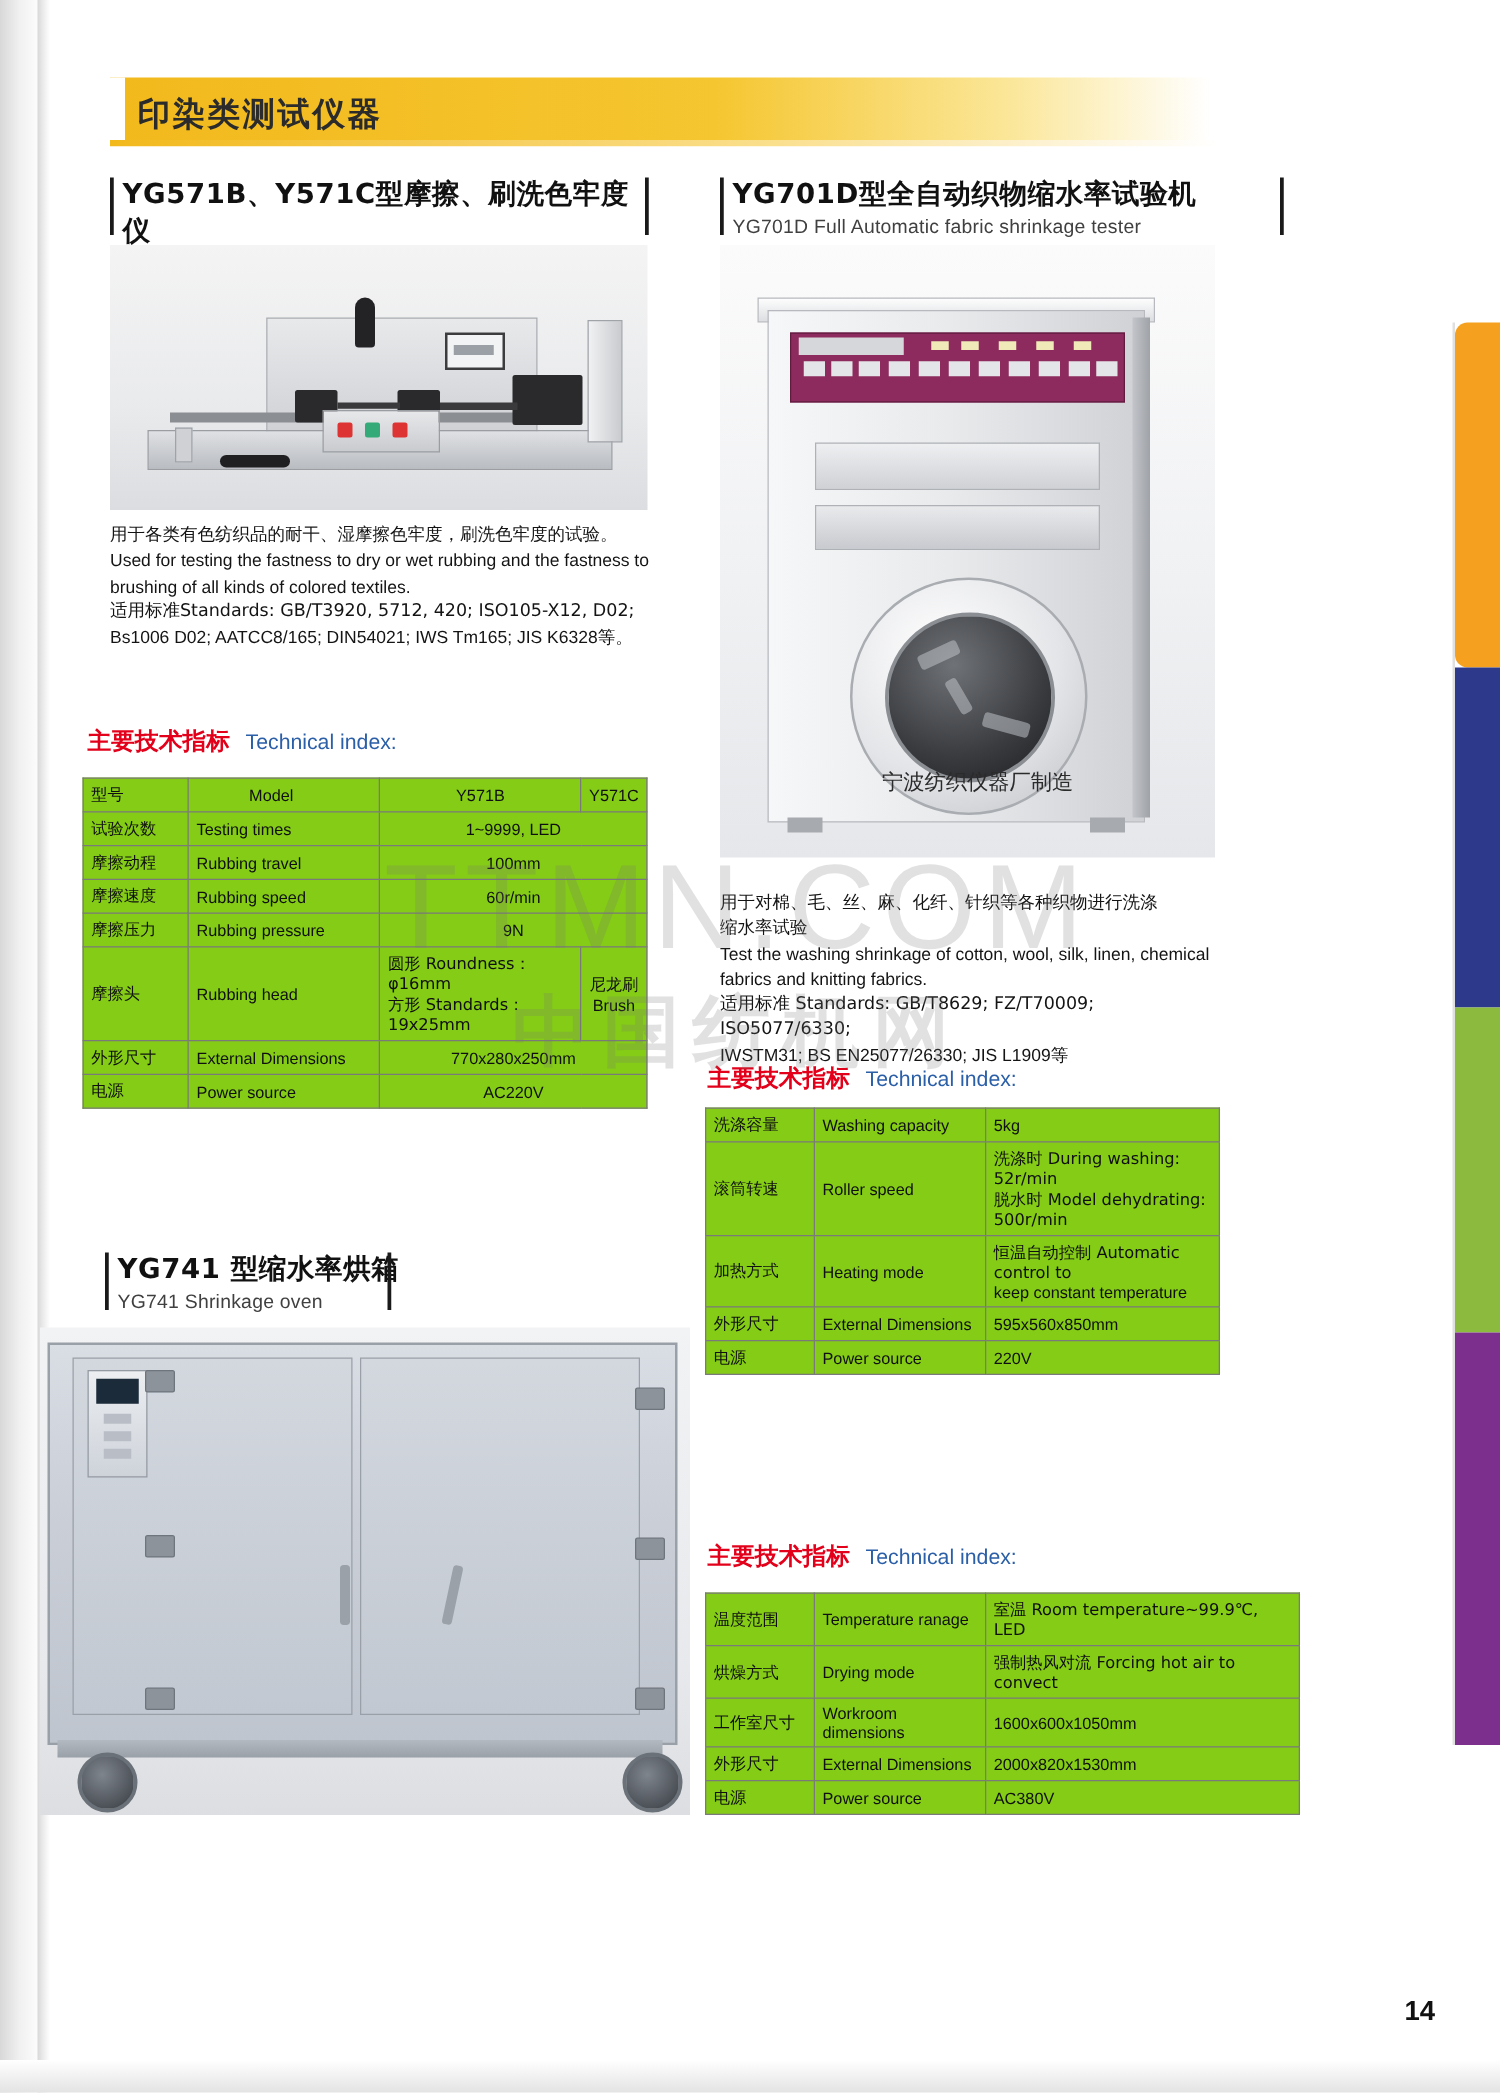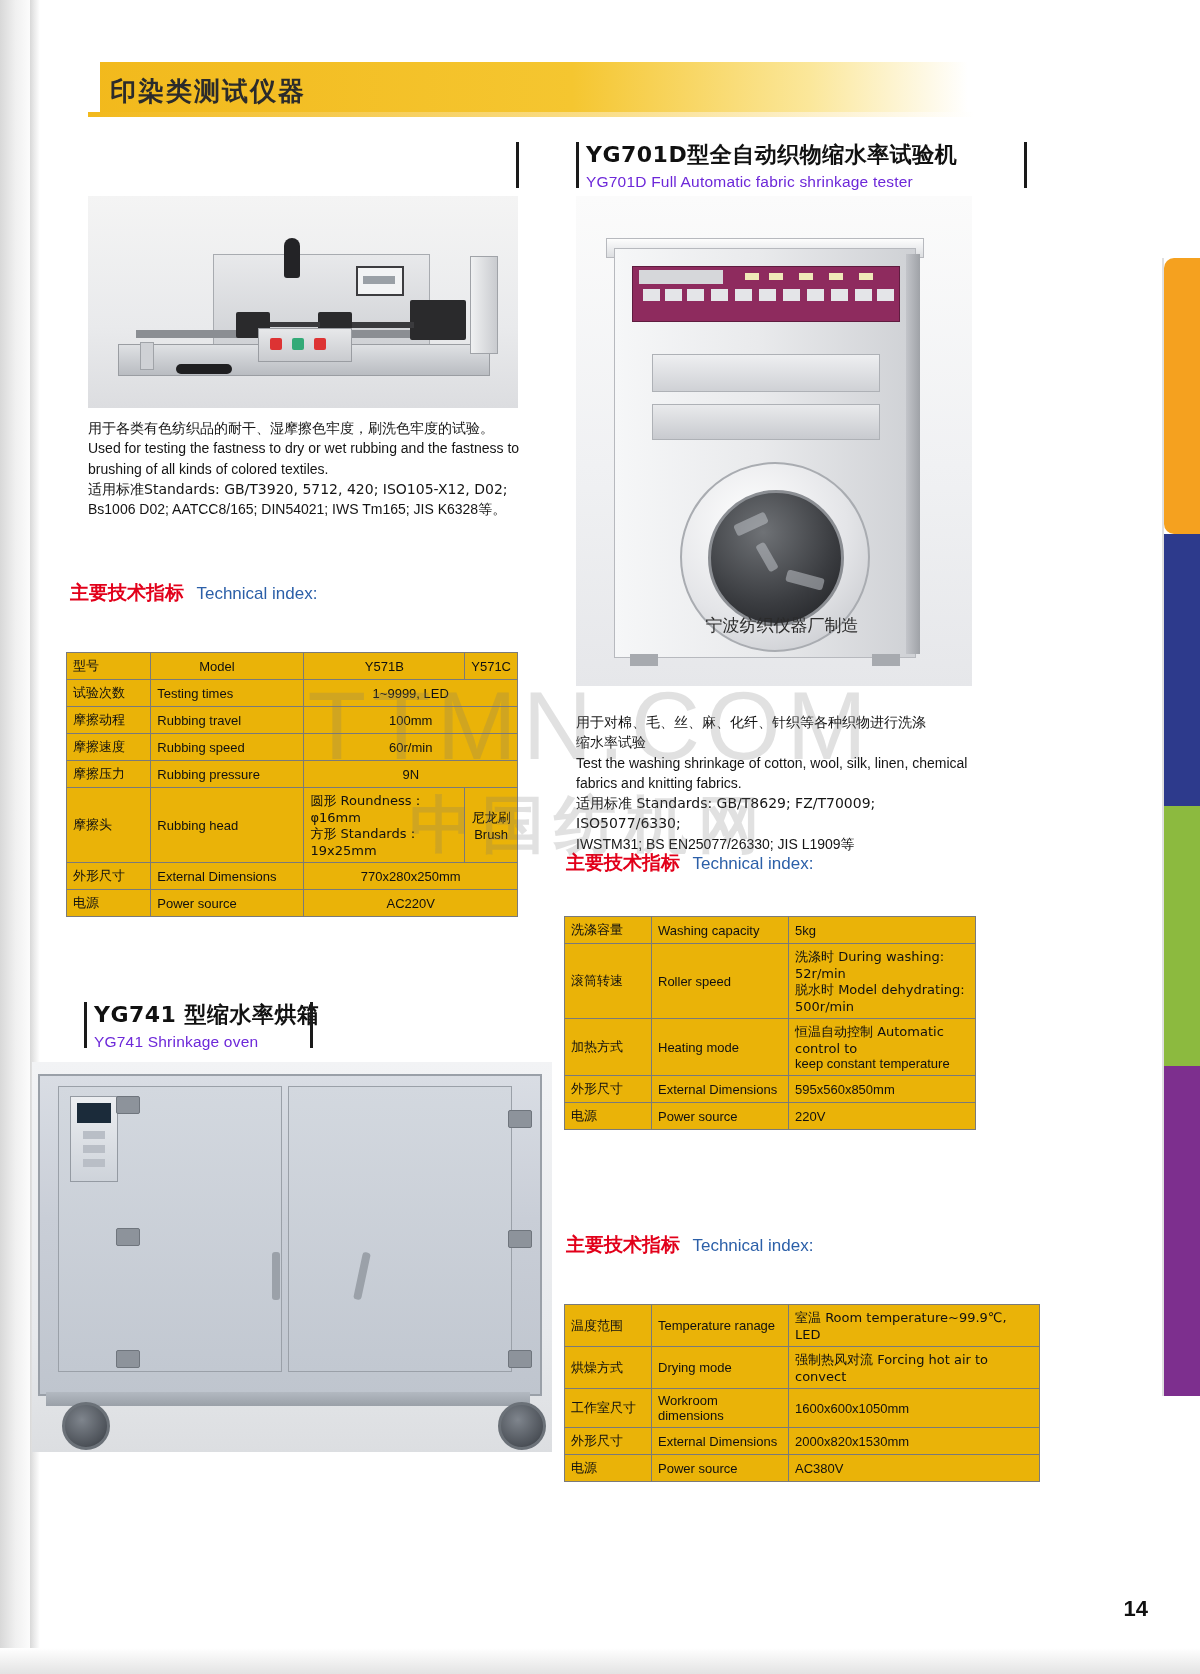--- a/index.html
+++ b/index.html
@@ -109,21 +109,21 @@
   
   .title-cn {
     font-size: 22px;
     font-weight: bold;
     color: #111111;
     font-family: "DejaVu Sans", sans-serif;
     letter-spacing: 0.5px;
   }
   .title-en {
     font-size: 15.5px;
-    color: #6d28d9;
+    color: #404040;
     margin-top: 3px;
     letter-spacing: 0.2px;
   }
   .title-block {
     position: absolute;
     padding-left: 10px;
   }
   .title-block:before {
     content: "";
     position: absolute;
@@ -158,22 +158,21 @@
   .tech-head .en {
     font-size: 17px;
     color: #2b5fa8;
     margin-left: 8px;
   }
 
   
   table.spec {
     position: absolute;
     border-collapse: collapse;
-    background: #eab308;
-    margin-top: 30px;
+    background: #84cc16;
   }
   table.spec td {
     border: 1px solid #7a7a7a;
     font-size: 13px;
     padding: 4px 6px;
     color: #101010;
     vertical-align: middle;
   }
   table.spec td.lbl-cn {
     font-family: "DejaVu Sans", sans-serif;
@@ -493,20 +492,24 @@
   <div class="tab tab-purple"></div>
   <div class="tab-edge-line"></div>
 
   <div class="banner">
     <div class="banner-bg"></div>
     <div class="banner-bar"></div>
     <div class="banner-title">印染类测试仪器</div>
   </div>
   <div class="banner-under"></div>
 
+  <div class="title-block" style="left:88px; top:140px; width:420px;">
+    <div class="title-cn">YG571B、Y571C型摩擦、刷洗色牢度仪</div>
+    <div class="title-en">YG571B, Y571C  Fastness to rubbing, brushing tester</div>
+  </div>
   <div class="title-tick" style="left:516px; top:142px;"></div>
 
   <div class="photo" id="photo-yg571b">
     <div class="panel-back"></div>
     <div class="bench"></div>
     <div class="rail"></div>
     <div class="knob"></div>
     <div class="display"></div>
     <div class="post"></div>
     <div class="blk" style="left:148px; top:116px; width:34px; height:26px;"></div>

